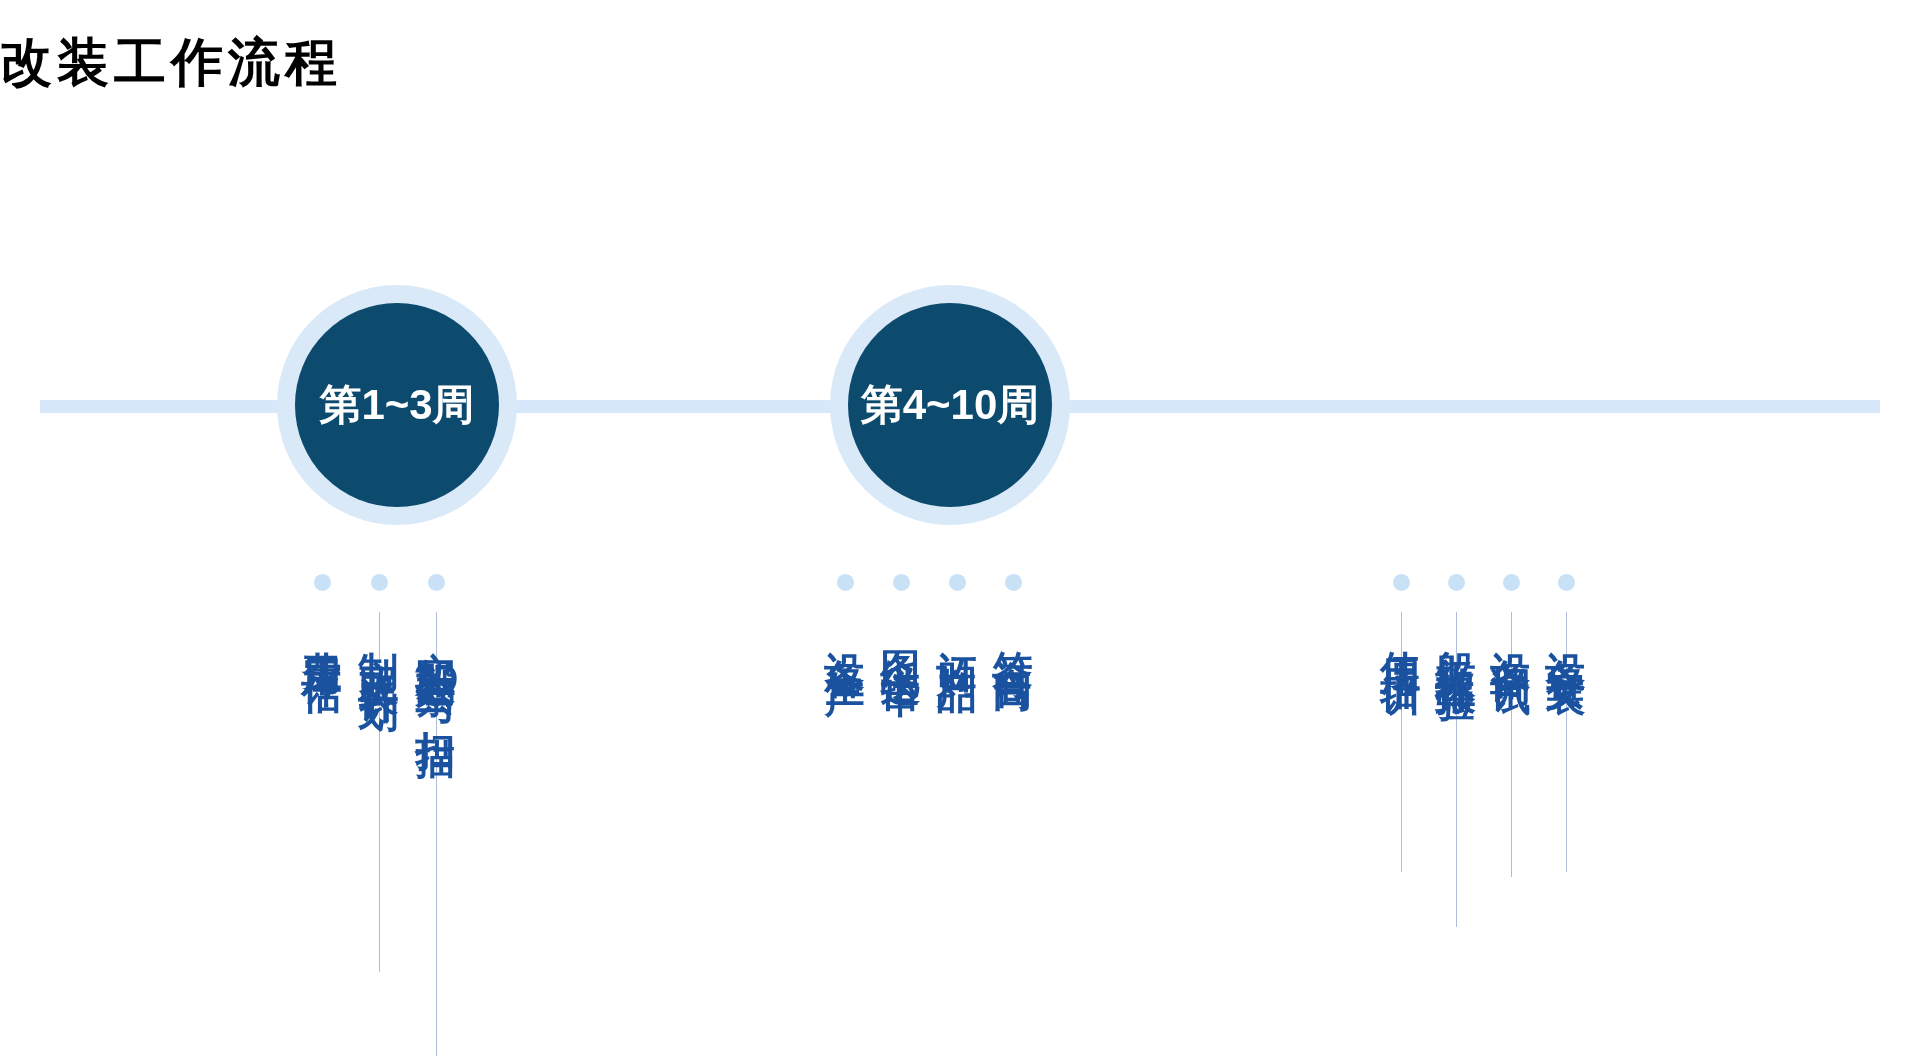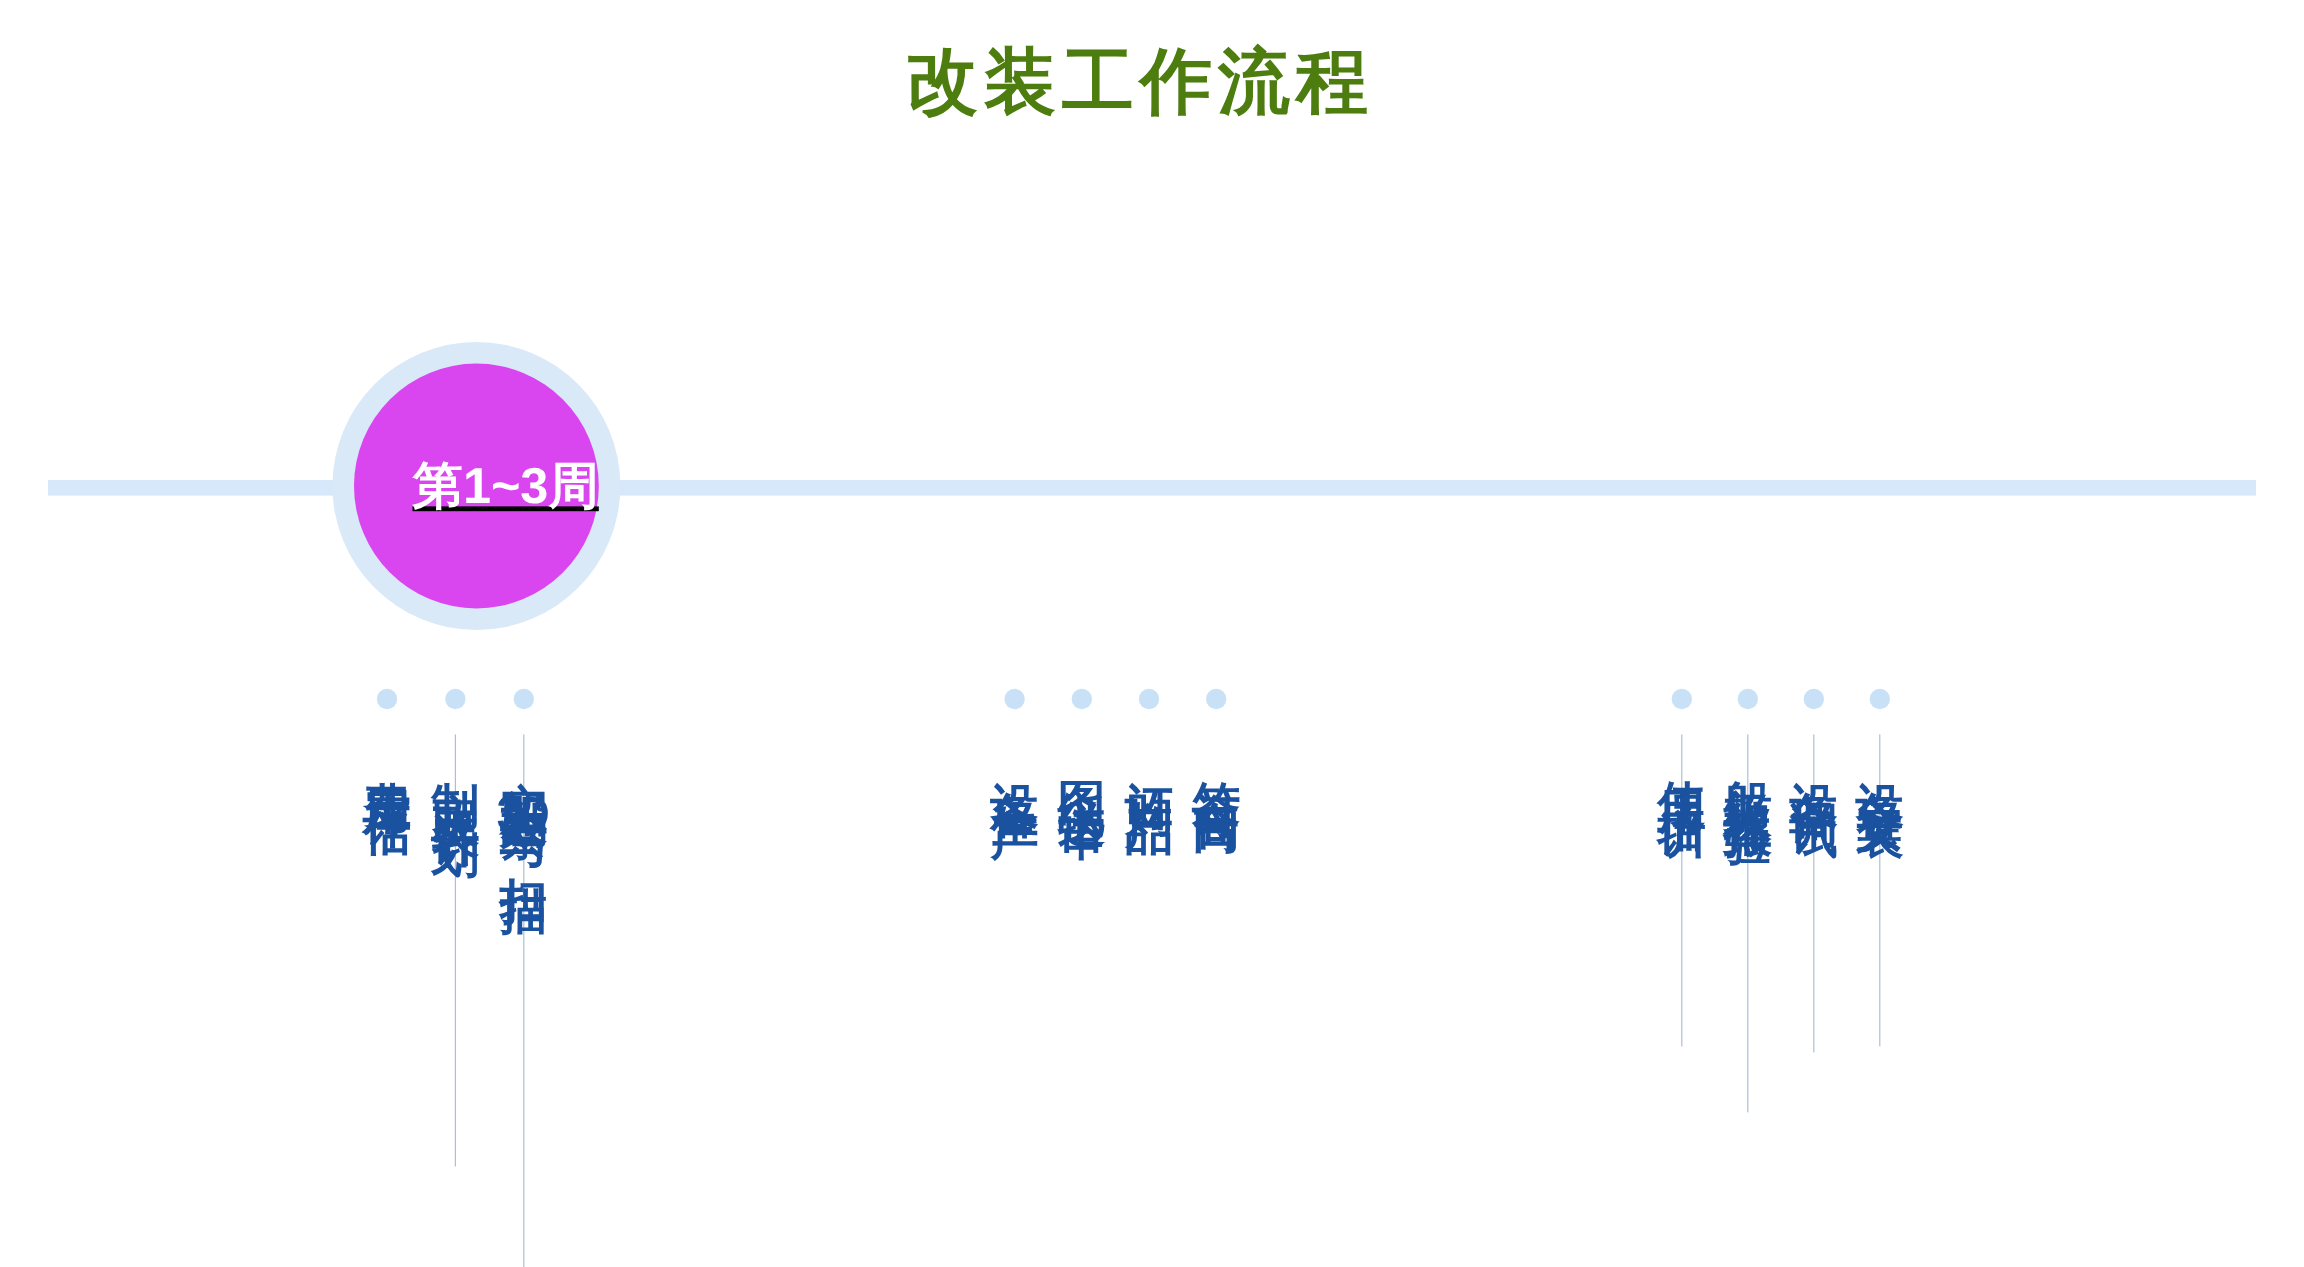--- a/index.html
+++ b/index.html
@@ -8,24 +8,23 @@
     background: #ffffff;
     overflow: hidden;
     font-family: "Liberation Sans", "DejaVu Sans", sans-serif;
   }
   .stage { position: relative; width: 1920px; height: 1056px; }
 
   
   .title {
     position: absolute;
     left: 0; right: 20px; top: 28px;
-    text-align: center;
-    font-size: 60px;
+    font-size: 52px;
     font-weight: bold;
-    color: #4d7c0f;
+    color: #000000;
     letter-spacing: 5px;
   }
 
   
   .timeline-line {
     position: absolute;
     left: 40px; top: 400px;
     width: 1840px; height: 13px;
     background: #D6E8F9;
     z-index: 0;
@@ -37,22 +36,22 @@
     top: 285px;
     width: 240px; height: 240px;
     border-radius: 50%;
     background: #D9E9F8;
     display: flex; align-items: center; justify-content: center;
     z-index: 1;
   }
   .milestone .inner {
     width: 204px; height: 204px;
     border-radius: 50%;
-    background: #d946ef;
-    display: flex; align-items: center; justify-content: flex-end; text-decoration: underline;
+    background: #0c4a6e;
+    display: flex; align-items: center; justify-content: center;
   }
   .milestone .inner span {
     color: #ffffff;
     font-size: 42px;
     font-weight: bold;
     white-space: nowrap;
   }
   .m1 { left: 277px; }
   .m2 { left: 830px; }
   .m3 { left: 1385px; }
@@ -115,20 +114,25 @@
 
   <h1 class="title">改装工作流程</h1>
 
   <div class="timeline-line"></div>
 
   <div class="milestone m1">
     <div class="inner">
       <span>第1~3周</span>
     </div>
   </div>
+  <div class="milestone m2">
+    <div class="inner">
+      <span>第4~10周</span>
+    </div>
+  </div>
 
   <div class="group g1">
     <div class="col">
       <span class="dot"></span>
       <span class="vtext">费用评估</span>
     </div>
     <div class="col hasline" style="--lh:360px">
       <span class="dot"></span>
       <span class="vtext">制定改装计划</span>
     </div>

